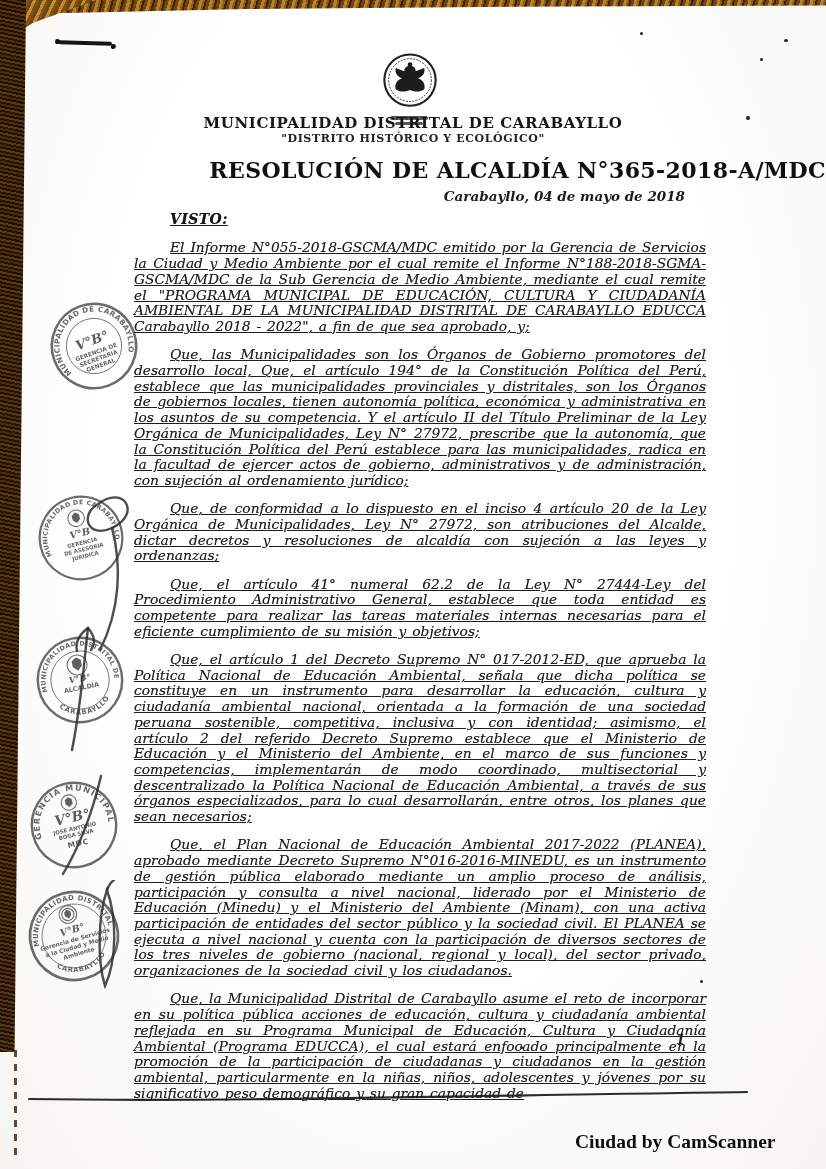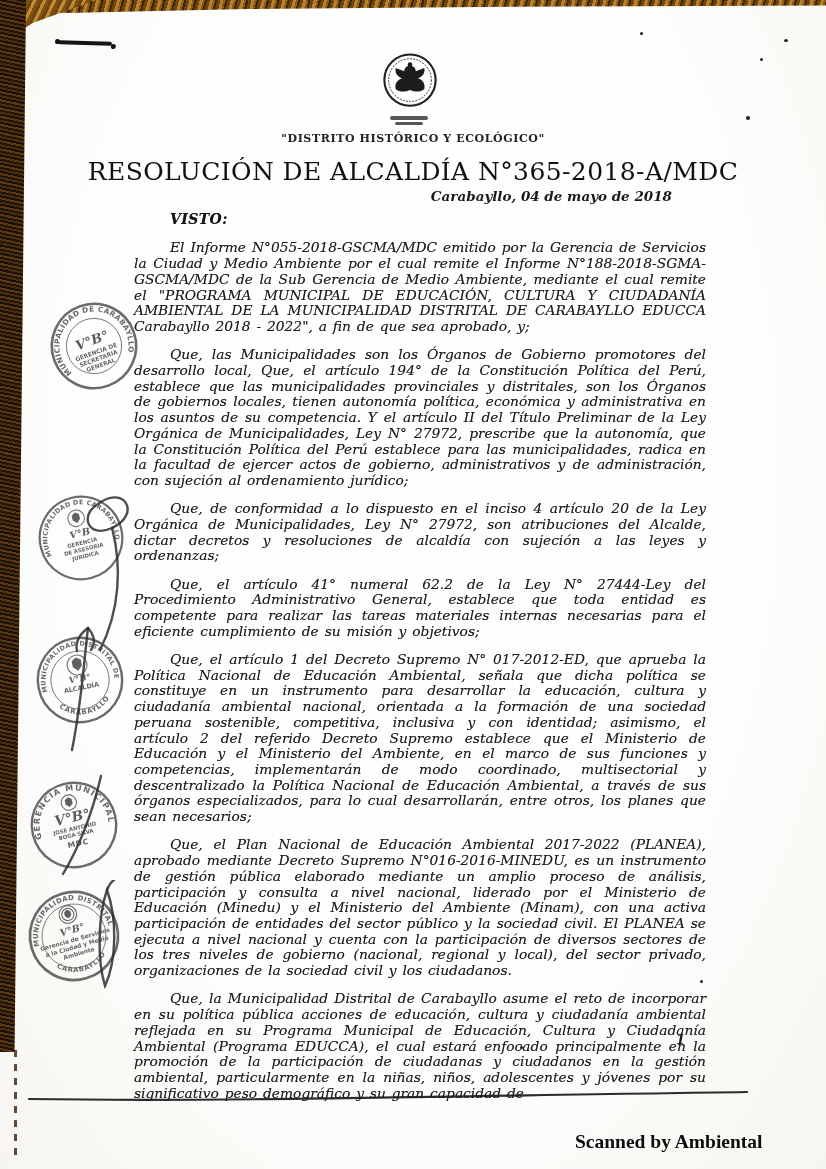--- a/index.html
+++ b/index.html
@@ -42,36 +42,37 @@
   
   .org-name {
     position:absolute; left:0; top:114px; width:826px; text-align:center;
     font-weight:bold; font-size:15px; letter-spacing:.6px; color:#161616;
   }
   .org-motto {
     position:absolute; left:0; top:132px; width:826px; text-align:center;
     font-weight:bold; font-size:11px; letter-spacing:.6px; color:#232323;
   }
   .res-title {
-    position:absolute; left:0; top:157px; width:826px; text-align:center;
-    font-weight:normal; font-size:25px; letter-spacing:.4px; color:#101010;
+    position:absolute; left:0; top:157px; width:826px; text-align:right;
+    font-weight:bold; font-size:22px; letter-spacing:.4px; color:#101010;
   }
   .dateline {
-    position:absolute; right:154px; top:188px;
+    position:absolute; right:141px; top:188px;
     font-weight:bold; font-style:italic; font-size:13.5px; color:#1a1a1a;
   }
   .seal { position:absolute; left:372px; top:50px; }
   .seal-caption { position:absolute; background:#2e2e2e; border-radius:2px; opacity:.8; }
   
   .doc-body { position:absolute; left:134px; top:212px; width:572px; }
   .doc-body p {
     font-style:italic; font-size:13.8px; line-height:1.14;
     text-align:justify; text-indent:36px; margin:0 0 12.5px;
     word-spacing:1.5px; color:#1d1d1d;
     text-shadow:0 0 .5px rgba(20,20,20,.5);
+    text-decoration:underline;
   }
   .doc-body .h {
     font-weight:bold; font-style:italic; font-size:14px; letter-spacing:.4px;
     margin:0 0 12.5px; text-indent:36px; color:#141414;
     text-shadow:0 0 .5px rgba(20,20,20,.6);
   }
   
   .stamp { position:absolute; opacity:.82; }
   .sring { fill:none; stroke:#4c4c4c; }
   .st-rim { fill:#474747; font-family:"DejaVu Sans",sans-serif; font-weight:bold; }
@@ -111,20 +112,21 @@
 
   <svg class="seal" width="76" height="64" viewBox="0 0 80 66">
     <circle cx="40" cy="31" r="27" fill="none" stroke="#1f1f1f" stroke-width="2.2"></circle>
     <circle cx="40" cy="31" r="22.5" fill="none" stroke="#2a2a2a" stroke-width="1" stroke-dasharray="2 1.4"></circle>
     <circle cx="40" cy="14.5" r="2.4" fill="#181818"></circle>
     <path d="M40 16 c4 0 6 2.6 6 5.6 l9 -3.4 c1.4 6.4 -3 9.6 -6.6 10.8 c5.4 2 8 6.4 6.6 11.6 c-4.4 3.2 -9 3 -15 .8 c-6 2.2 -10.6 2.4 -15 -.8 c-1.4 -5.2 1.2 -9.6 6.6 -11.6 c-3.6 -1.2 -8 -4.4 -6.6 -10.8 l9 3.4 c0 -3 2 -5.6 6 -5.6 z" fill="#1c1c1c"></path>
   </svg>
   <div class="seal-caption" style="left:390px;top:116px;width:38px;height:4px"></div>
   <div class="seal-caption" style="left:395px;top:122px;width:28px;height:3px"></div>
 
+  <div class="org-name">MUNICIPALIDAD DISTRITAL DE CARABAYLLO</div>
   <div class="org-motto">"DISTRITO HISTÓRICO Y ECOLÓGICO"</div>
   <div class="res-title">RESOLUCIÓN DE ALCALDÍA N°365-2018-A/MDC</div>
   <div class="dateline">Carabayllo, 04 de mayo de 2018</div>
 
   <div class="doc-body">
     <p class="h">VISTO:</p>
     <p>El Informe N°055-2018-GSCMA/MDC emitido por la Gerencia de Servicios la Ciudad y Medio Ambiente por el cual remite el Informe N°188-2018-SGMA-GSCMA/MDC de la Sub Gerencia de Medio Ambiente, mediante el cual remite el "PROGRAMA MUNICIPAL DE EDUCACIÓN, CULTURA Y CIUDADANÍA AMBIENTAL DE LA MUNICIPALIDAD DISTRITAL DE CARABAYLLO EDUCCA Carabayllo 2018 - 2022", a fin de que sea aprobado, y;</p>
     <p>Que, las Municipalidades son los Órganos de Gobierno promotores del desarrollo local, Que, el artículo 194° de la Constitución Política del Perú, establece que las municipalidades provinciales y distritales, son los Órganos de gobiernos locales, tienen autonomía política, económica y administrativa en los asuntos de su competencia. Y el artículo II del Título Preliminar de la Ley Orgánica de Municipalidades, Ley N° 27972, prescribe que la autonomía, que la Constitución Política del Perú establece para las municipalidades, radica en la facultad de ejercer actos de gobierno, administrativos y de administración, con sujeción al ordenamiento jurídico;</p>
     <p>Que, de conformidad a lo dispuesto en el inciso 4 artículo 20 de la Ley Orgánica de Municipalidades, Ley N° 27972, son atribuciones del Alcalde, dictar decretos y resoluciones de alcaldía con sujeción a las leyes y ordenanzas;</p>
     <p>Que, el artículo 41° numeral 62.2 de la Ley N° 27444-Ley del Procedimiento Administrativo General, establece que toda entidad es competente para realizar las tareas materiales internas necesarias para el eficiente cumplimiento de su misión y objetivos;</p>
@@ -228,15 +230,15 @@
   </svg>
   <svg class="sig" style="left:92px;top:880px;width:32px;height:118px" viewBox="0 0 32 118">
     <path d="M 15 10 C 25 38 25 80 13 106 C 5 80 6 36 15 10 Z"></path>
     <path d="M 15 10 C 17 5 19 2 22 0"></path>
   </svg>
 
   <div class="page-num">1</div>
   <svg class="bottom-line" width="728" height="18" viewBox="0 0 728 18">
     <path d="M 5 13 C 200 16 430 10 723 6" fill="none" stroke="#1a1a1a" stroke-width="2.2" stroke-linecap="round" opacity=".92"></path>
   </svg>
-  <div class="scanner-credit">Scanned by Ambiental</div>
+  <div class="scanner-credit">Ciudad by CamScanner</div>
 
 </div>
 
 </body></html>

